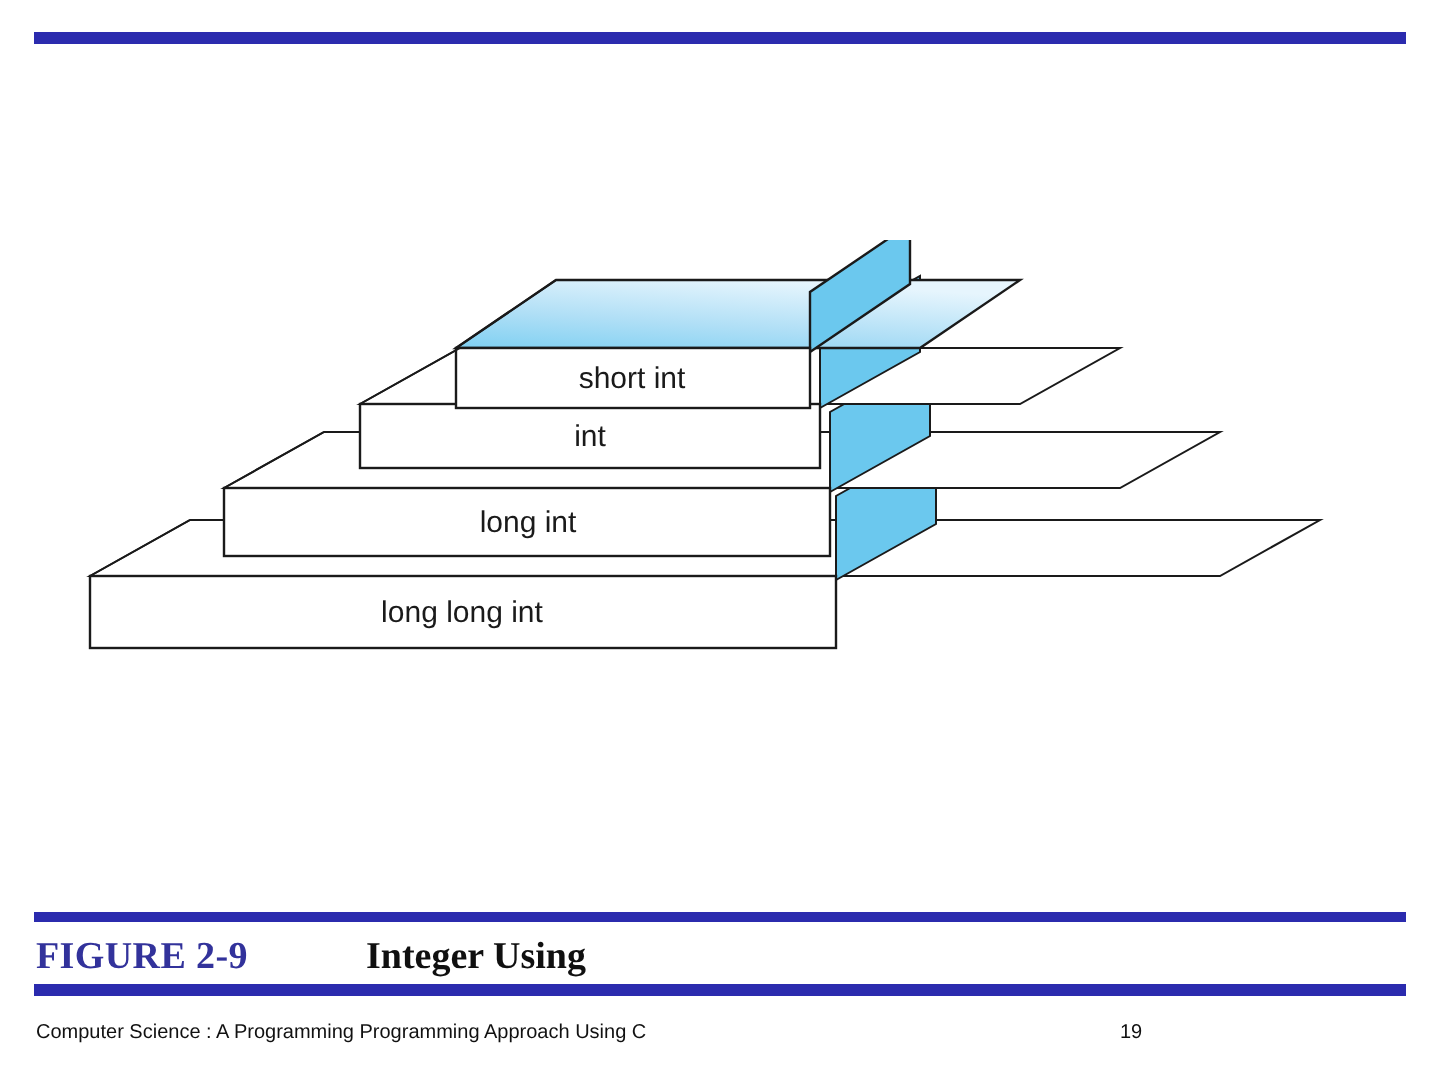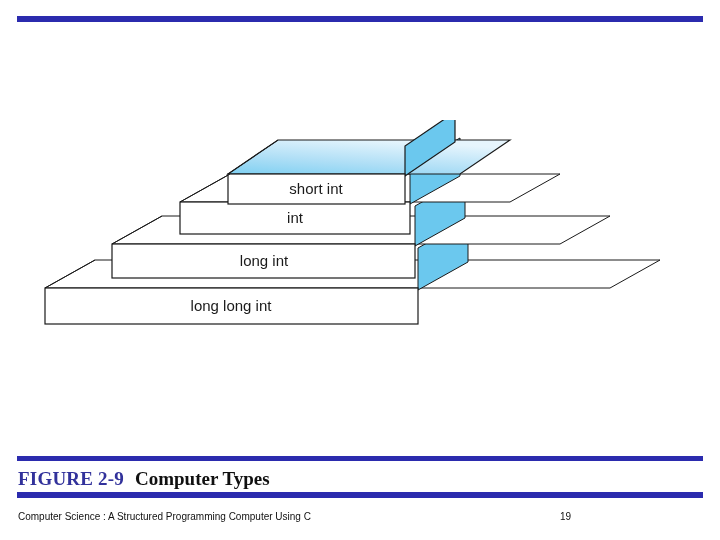--- a/index.html
+++ b/index.html
@@ -50,20 +50,21 @@
 
   
   .caption {
     position: absolute;
     left: 18px;
     top: 462px;
     height: 34px;
     display: flex;
     align-items: center;
     white-space: nowrap;
+    gap: 48px;
   }
   .caption-num {
     font-family: "Liberation Serif", serif;
     font-size: 19px;
     font-weight: bold;
     color: #32329B;
     letter-spacing: 0.2px;
   }
   .caption-title {
     font-family: "Liberation Serif", serif;
@@ -153,21 +154,21 @@
         <line x1="180" y1="82" x2="230" y2="54"></line>
         <line x1="228" y1="54" x2="278" y2="20"></line>
       </g>
     </svg>
   </div>
 
   <div class="rule rule-cap-up"></div>
 
   <div class="caption">
     <span class="caption-num">FIGURE 2-9</span>
-    <span class="caption-title">Computer Types</span>
+    <span class="caption-title">Integer Using</span>
   </div>
 
   <div class="rule rule-cap-dn"></div>
 
-  <div class="footer-text">Computer Science : A Structured Programming Computer Using C</div>
+  <div class="footer-text">Computer Science : A Programming Programming Approach Using C</div>
   <div class="footer-page">19</div>
 
 </div>
 
 </body></html>

